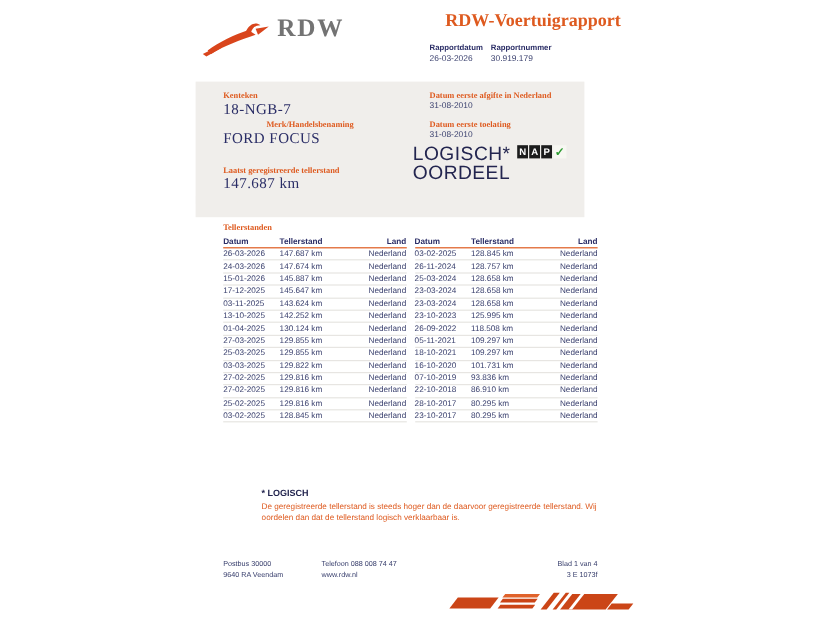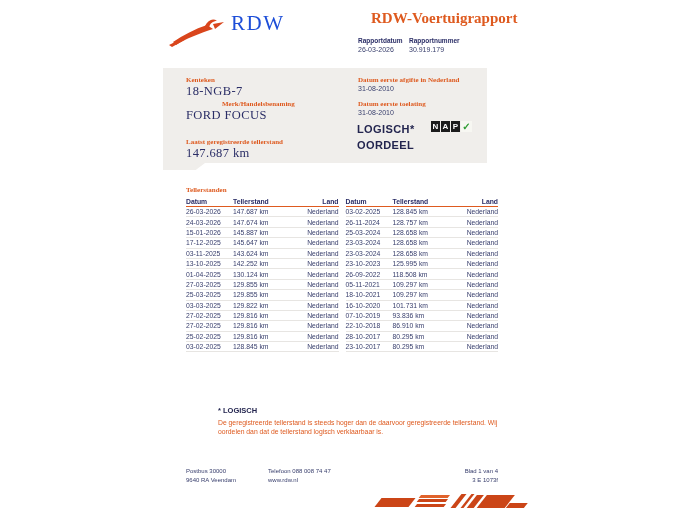--- a/index.html
+++ b/index.html
@@ -2,40 +2,40 @@
 <html><head>
 <meta charset="utf-8">
 <style>
   * { margin:0; padding:0; box-sizing:border-box; }
   html,body { width:685px; height:514px; background:#ffffff; }
   body { font-family:"Liberation Sans", sans-serif; position:relative; overflow:hidden; }
   .abs { position:absolute; }
 
   
   #logo-svg { left:167px; top:9px; width:60px; height:40px; }
-  #logo-text { left:231px; top:11px; font-family:"Liberation Serif", serif; font-size:21px; color:#1d4ed8; letter-spacing:1.5px; }
+  #logo-text { left:231px; top:11px; font-family:"Liberation Serif", serif; font-size:21px; color:#737373; letter-spacing:1.5px;font-weight:bold; }
   #report-title { left:358px; top:10px; font-family:"Liberation Serif", serif; font-weight:bold; font-size:15px; color:#DE5A1F;margin-left:13px; }
   .meta-label { font-size:6.5px; font-weight:bold; color:#2A2D66; }
   .meta-value { font-size:7px; color:#3A406E; }
   #rd-label { left:358px; top:37px; } #rd-value { left:358px; top:46px; }
   #rn-label { left:409px; top:37px; } #rn-value { left:409px; top:46px; }
 
   
-  #vehicle-panel { left:163px; top:68px; width:324px; height:95px; background:#F0EEEB; }
+  #vehicle-panel { left:163px; top:68px; width:324px; height:113px; background:#F0EEEB; }
   #panel-tab { left:163px; top:163px; width:42px; height:7px; background:#F0EEEB;
                clip-path:polygon(0 0,100% 0,78% 100%,0 100%); }
   .fld-label { position:absolute; font-family:"Liberation Serif", serif; font-weight:bold; font-size:7px; color:#DE5A1F; }
   .fld-big   { position:absolute; font-family:"Liberation Serif", serif; font-size:12.5px; color:#2A2D66; letter-spacing:0.4px; }
   .fld-small { position:absolute; font-size:7px; color:#3A406E; }
   #kenteken-label { left:23px; top:8px; }   #kenteken-value { left:23px; top:16px; }
   #merk-label { left:23px; top:32px;padding-left:36px; }      #merk-value { left:23px; top:40px; }
   #teller-label { left:23px; top:70px; }    #teller-value { left:23px; top:78px; }
   #afgifte-label { left:195px; top:8px; }   #afgifte-value { left:195px; top:17px; }
   #toelating-label { left:195px; top:32px; }#toelating-value { left:195px; top:41px; }
-  #oordeel { left:194px; top:53px; font-size:11px; font-weight:bold; color:#23254F; line-height:16px; letter-spacing:0.4px; }
+  #oordeel { left:181px; top:53px; font-size:16px; font-weight:normal; color:#23254F; line-height:16px; letter-spacing:0.4px; }
 
   
   #nap { left:268px; top:53px; width:42px; height:18px; }
   #nap .letters { position:absolute; left:0; top:0; display:flex; gap:1px; }
   #nap .box { width:9px; height:11px; background:#1C1C1C; color:#fff; font-size:8px; font-weight:bold;
               display:flex; align-items:center; justify-content:center; }
   #nap .check-box { width:11px; height:11px; background:#F7F7F2; display:flex; align-items:center; justify-content:center;
                     color:#2E9C32; font-size:10px; font-weight:bold; }
   #nap .swoosh { position:absolute; left:6px; top:9px; width:33px; height:5px; background:#F2CE2A;
                  transform:skewX(-30deg); z-index:-1; }

